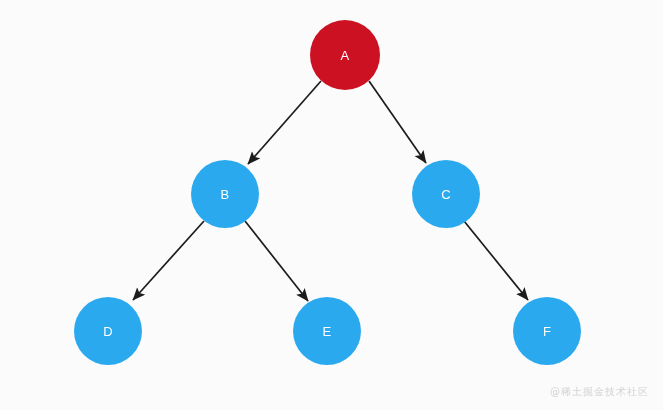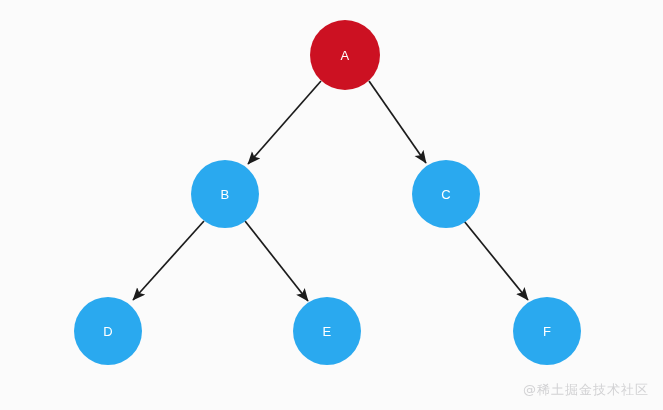--- a/index.html
+++ b/index.html
@@ -40,21 +40,21 @@
   .edge-line {
     stroke: #1c1c1c;
     stroke-width: 1.7;
     fill: none;
   }
   .watermark {
     position: absolute;
     right: 14px;
     bottom: 11px;
     font-family: "DejaVu Sans", "Liberation Sans", sans-serif;
-    font-size: 13px;
+    font-size: 10px;
     color: #d2d2d4;
     letter-spacing: 1px;
     white-space: nowrap;
     user-select: none;
   }
 </style>
 </head>
 <body>
 
 <div id="canvas-root">

